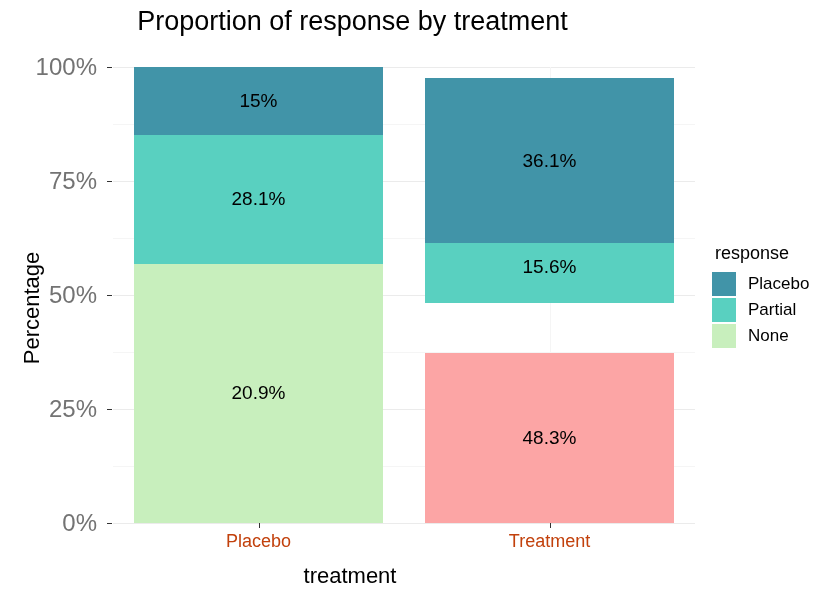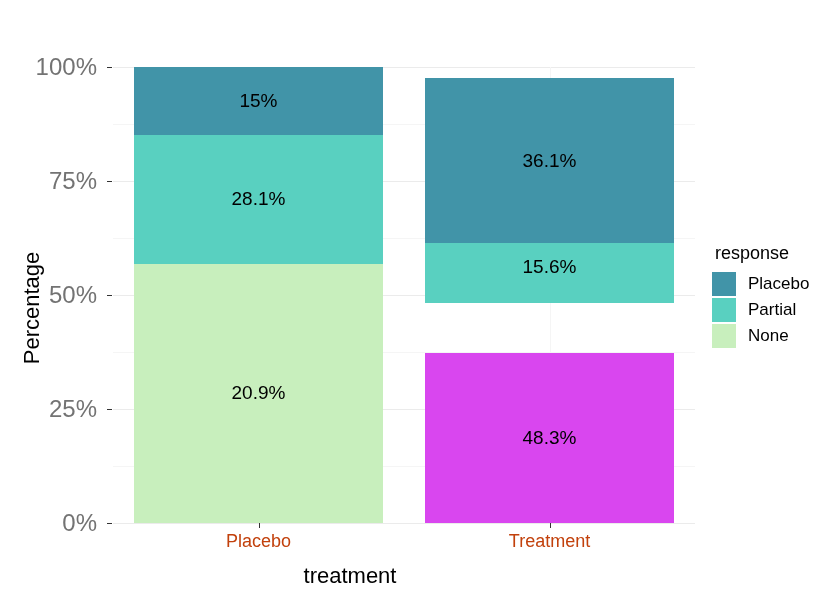--- a/index.html
+++ b/index.html
@@ -192,20 +192,21 @@
     font-size: 17px;
     color: #000000;
     white-space: nowrap;
   }
 </style>
 </head>
 <body>
 
 <div id="chart-root">
 
+  <div class="chart-title">Proportion of response by treatment</div>
 
   <div class="y-axis-title">Percentage</div>
 
   <div id="y-ticks">
       <div class="ytick-label" style="top: 456px;">0%</div>
       <div class="ytick-label" style="top: 342px;">25%</div>
       <div class="ytick-label" style="top: 228px;">50%</div>
       <div class="ytick-label" style="top: 114px;">75%</div>
       <div class="ytick-label" style="top: 0px;">100%</div>
     </div>
@@ -234,21 +235,21 @@
         </div>
         <div class="segment" style="bottom: 259.464px; height: 128.136px; background: rgb(89, 208, 192);">
           <span class="segment-label">28.1%</span>
         </div>
         <div class="segment" style="bottom: 387.6px; height: 68.4px; background: rgb(65, 148, 168);">
           <span class="segment-label">15%</span>
         </div>
       </div>
       <div class="gridline-vert" style="left: 436.5px;"></div>
       <div class="bar" style="left: 312.097px; width: 248.805px; height: 456px;">
-        <div class="segment" style="bottom: 0px; height: 170px; background: #d946ef;">
+        <div class="segment" style="bottom: 0px; height: 170px; background: #fca5a5;">
           <span class="segment-label">48.3%</span>
         </div>
         <div class="segment" style="bottom: 220.248px; height: 71.136px; background: rgb(89, 208, 192);">
           <span class="segment-label">15.6%</span>
         </div>
         <div class="segment" style="bottom: 280px; height: 164.616px; background: rgb(65, 148, 168);">
           <span class="segment-label">36.1%</span>
         </div>
       </div>
     </div>

